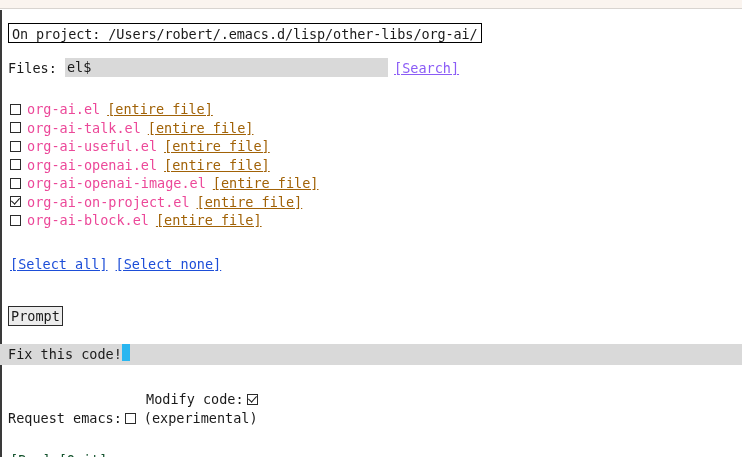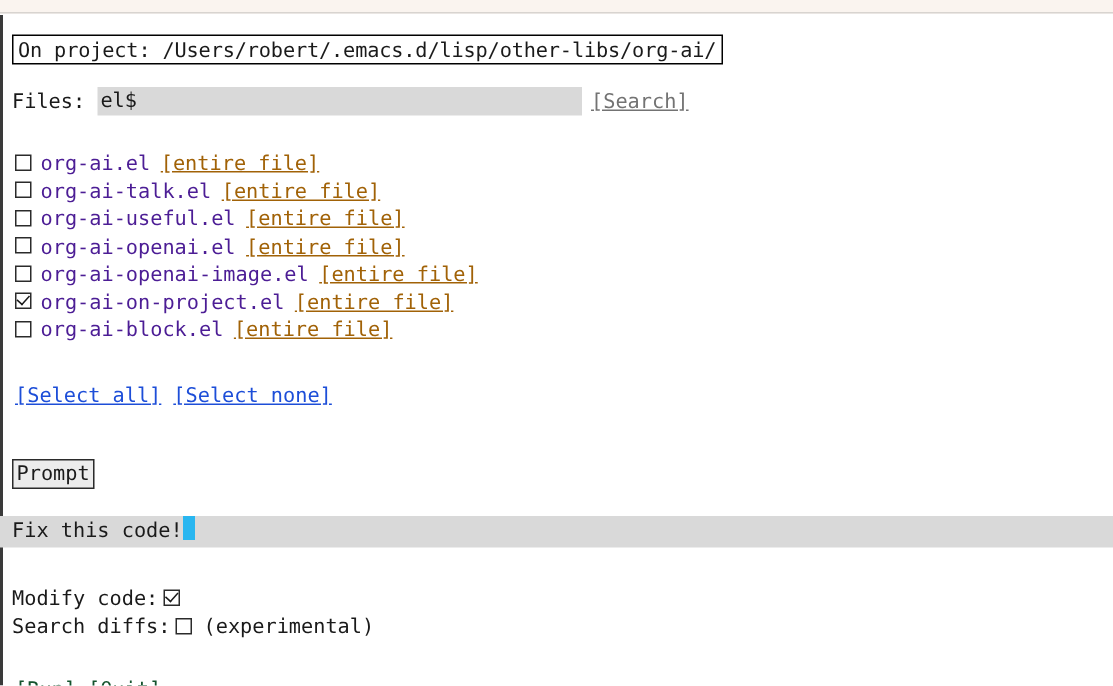--- a/index.html
+++ b/index.html
@@ -73,21 +73,21 @@
     padding-left: 2px;
     box-sizing: border-box;
     overflow: hidden;
     white-space: nowrap;
   }
   .search-link {
     position: absolute;
     left: 394px; top: 36px;
     height: 20px;
     line-height: 20px;
-    color: #737373;
+    color: #8b5cf6;
     text-decoration: underline;
     white-space: nowrap;
     cursor: pointer;
   }
 
   
   .file-list {
     position: absolute;
     left: 10px; top: 78px;
   }
@@ -115,21 +115,21 @@
     position: absolute;
     left: 2px;
     top: -1px;
     width: 4px;
     height: 7px;
     border: solid #1a1a1a;
     border-width: 0 1.6px 1.6px 0;
     transform: rotate(42deg);
   }
   .fname {
-    color: #4c1d95;
+    color: #ec4899;
   }
   .entire-link {
     color: #a16207;
     text-decoration: underline;
     margin-left: 7px;
     cursor: pointer;
   }
 
   
   .select-actions {
@@ -188,20 +188,21 @@
 
   
   .options {
     position: absolute;
     left: 8px; top: 368px;
   }
   .opt-row {
     height: 19px;
     line-height: 19px;
     white-space: nowrap;
+    text-align: right;
   }
   .opt-row .cbx { margin-right: 0; margin-left: 3px; }
   .opt-note { margin-left: 8px; }
 
   
   .footer-actions {
     position: absolute;
     left: 10px; top: 428px;
     height: 20px;
     line-height: 20px;
@@ -269,21 +270,21 @@
 
   <div class="prompt-field">
     <span class="ptext">Fix this code!</span><span class="caret"></span>
   </div>
 
   <div class="options">
     <div class="opt-row">
       <span>Modify code:</span><span class="cbx checked"></span>
     </div>
     <div class="opt-row">
-      <span>Search diffs:</span><span class="cbx"></span><span class="opt-note">(experimental)</span>
+      <span>Request emacs:</span><span class="cbx"></span><span class="opt-note">(experimental)</span>
     </div>
   </div>
 
   <div class="footer-actions">
     <span class="lnk">[Run]</span><span class="gap"></span><span class="lnk">[Quit]</span>
   </div>
 
 </div>
 
 </body></html>

